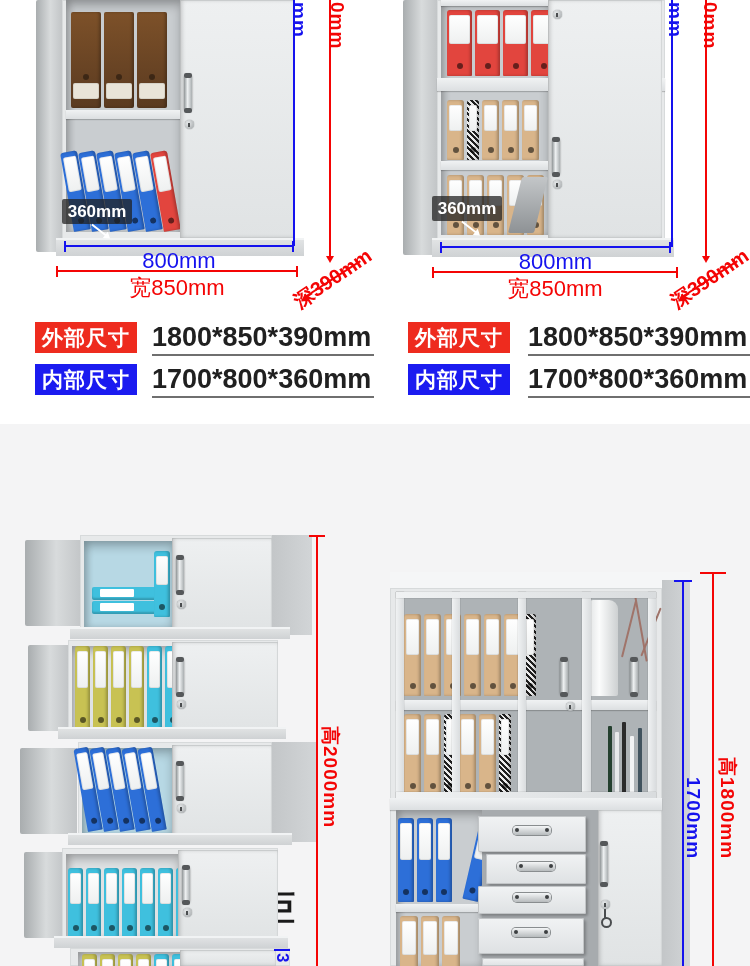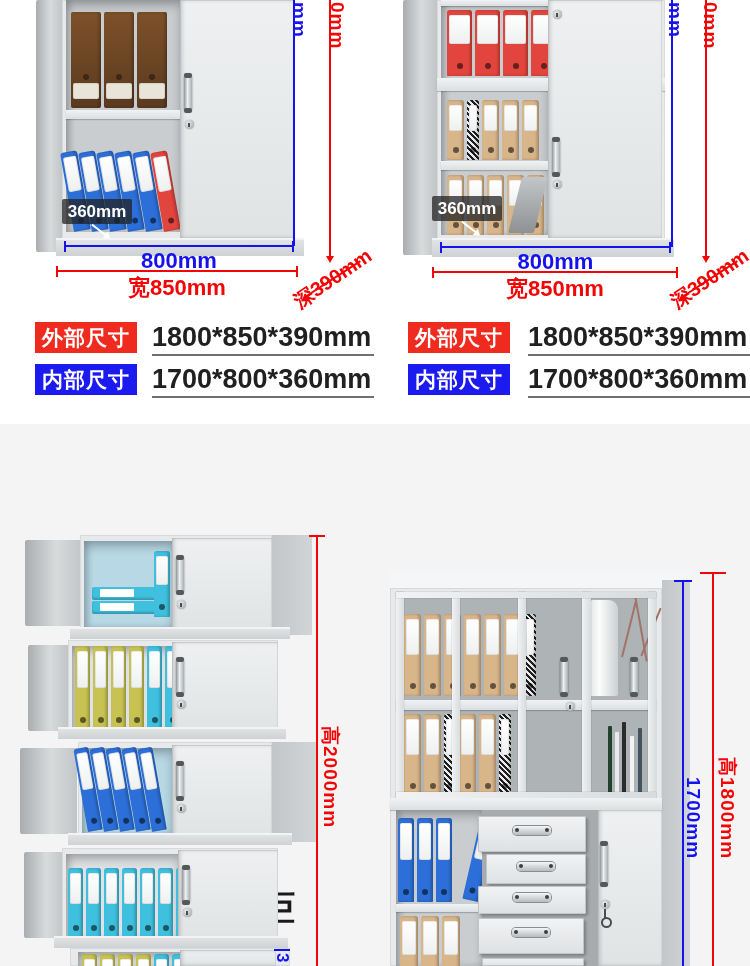--- a/index.html
+++ b/index.html
@@ -50,21 +50,21 @@
   .flatb{position:absolute;height:13px;border-radius:2px;box-shadow:inset 0 -2px 2px rgba(0,0,0,.2);}
   .flatb::before{content:'';position:absolute;left:8px;top:2px;width:34px;height:8px;background:#fff;border-radius:1px;}
 
   
   .dl-h{position:absolute;height:2px;}
   .dl-h::before,.dl-h::after{content:'';position:absolute;width:2px;height:11px;top:-4px;background:inherit;}
   .dl-h::before{left:0}.dl-h::after{right:0}
   .dl-v{position:absolute;width:2px;}
   .cap{position:absolute;height:2px;}
   .vt{position:absolute;transform:rotate(90deg);transform-origin:top left;white-space:nowrap;font-weight:700;letter-spacing:1px;}
-  .dimtext{position:absolute;font-weight:700;text-align:center;}
+  .dimtext{position:absolute;font-weight:400;text-align:center;}
   .depth-line{position:absolute;height:2px;transform:rotate(-33deg);transform-origin:0 50%;}
   .depth-text{position:absolute;font-weight:700;transform:rotate(-34deg);transform-origin:0 50%;white-space:nowrap;}
   .arr{position:absolute;width:0;height:0;border-left:4px solid transparent;border-right:4px solid transparent;border-top:7px solid currentColor;}
   .tag360{position:absolute;width:70px;height:25px;line-height:25px;text-align:center;color:#fff;
           background:rgba(32,32,32,.74);font-size:17px;font-weight:600;border-radius:2px;}
   .warrow{position:absolute;width:18px;height:2px;background:#fff;transform:rotate(38deg);}
   .warrow::after{content:'';position:absolute;right:-5px;top:-3px;border-left:6px solid #fff;border-top:4px solid transparent;border-bottom:4px solid transparent;}
 
   
   .badge{position:absolute;width:102px;height:31px;line-height:31px;text-align:center;color:#fff;

